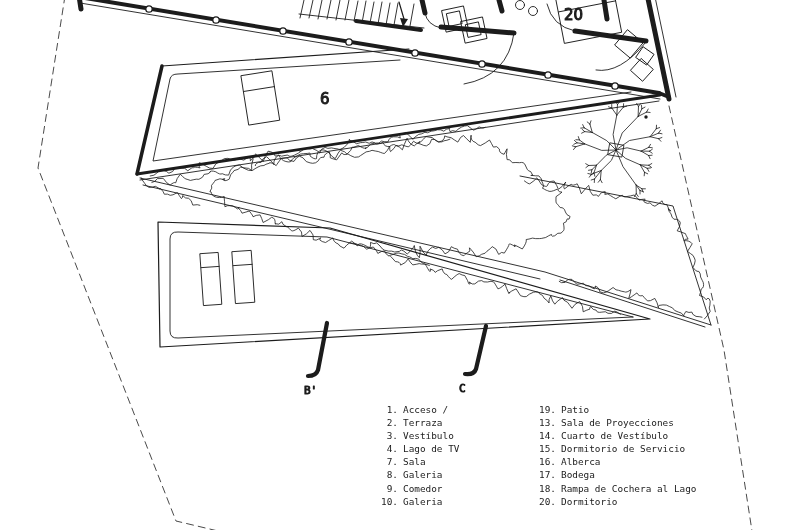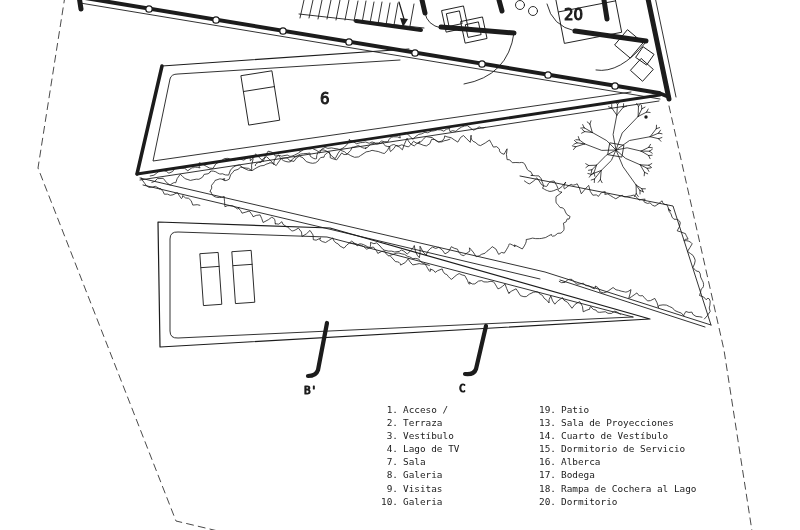--- a/index.html
+++ b/index.html
@@ -168,21 +168,21 @@
 </svg>
 
 <div id="legend">
   <div id="legend-col1">
         <div class="lrow"><span class="lnum">1.</span><span>Acceso /</span></div>
         <div class="lrow"><span class="lnum">2.</span><span>Terraza</span></div>
         <div class="lrow"><span class="lnum">3.</span><span>Vestíbulo</span></div>
         <div class="lrow"><span class="lnum">4.</span><span>Lago de TV</span></div>
         <div class="lrow"><span class="lnum">7.</span><span>Sala</span></div>
         <div class="lrow"><span class="lnum">8.</span><span>Galeria</span></div>
-        <div class="lrow"><span class="lnum">9.</span><span>Visitas</span></div>
+        <div class="lrow"><span class="lnum">9.</span><span>Comedor</span></div>
         <div class="lrow"><span class="lnum">10.</span><span>Galeria</span></div>
       </div>
   <div id="legend-col2">
         <div class="lrow"><span class="lnum">19.</span><span>Patio</span></div>
         <div class="lrow"><span class="lnum">13.</span><span>Sala de Proyecciones</span></div>
         <div class="lrow"><span class="lnum">14.</span><span>Cuarto de Vestíbulo</span></div>
         <div class="lrow"><span class="lnum">15.</span><span>Dormitorio de Servicio</span></div>
         <div class="lrow"><span class="lnum">16.</span><span>Alberca</span></div>
         <div class="lrow"><span class="lnum">17.</span><span>Bodega</span></div>
         <div class="lrow"><span class="lnum">18.</span><span>Rampa de Cochera al Lago</span></div>

